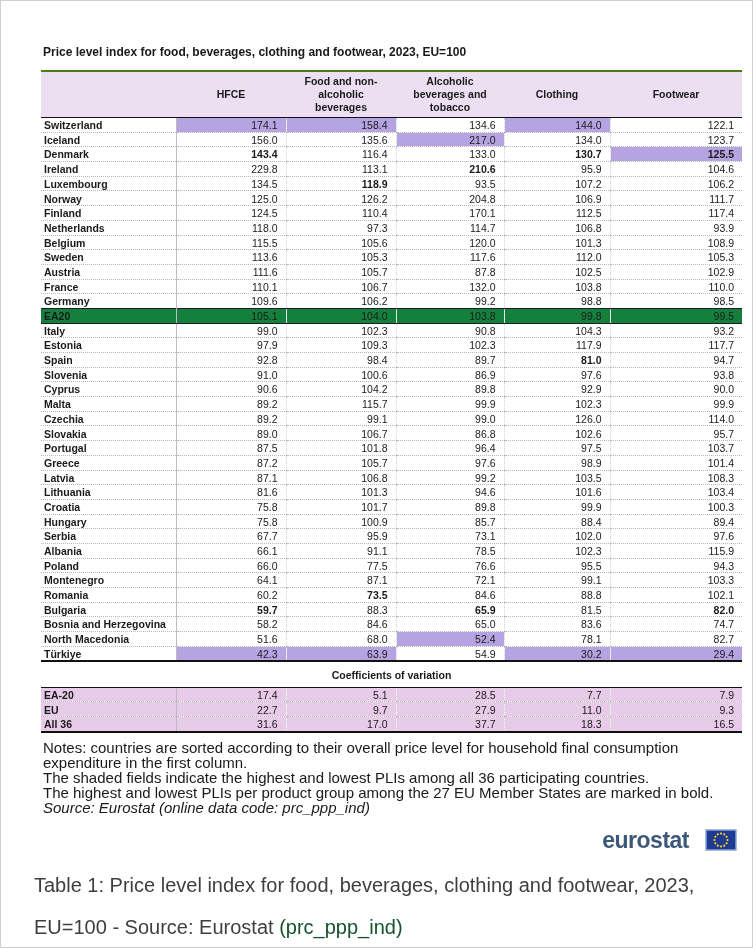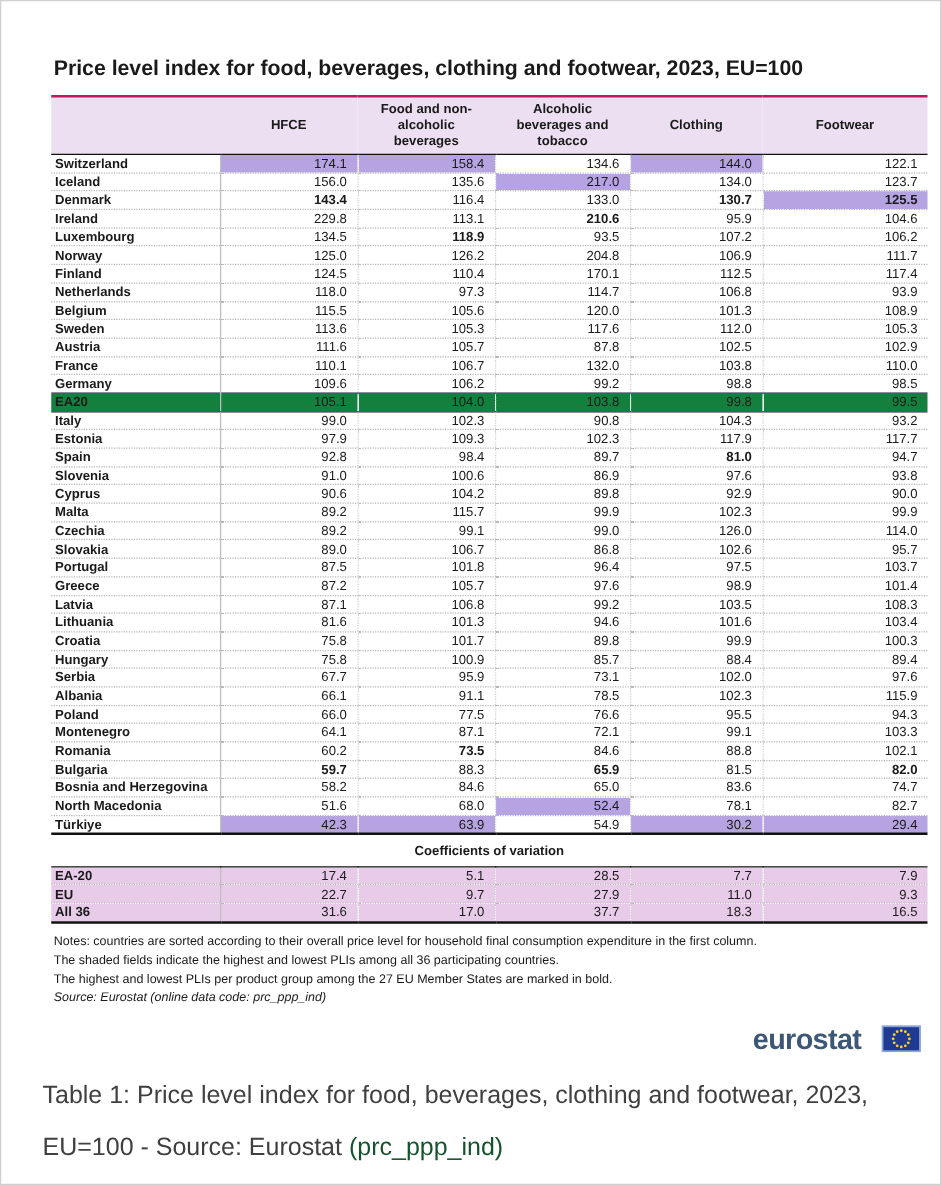--- a/index.html
+++ b/index.html
@@ -7,31 +7,31 @@
   .page {
     position:relative;
     width:753px; height:948px;
     background:#ffffff;
     border:1px solid #d0d0d0;
     font-family:"Liberation Sans", sans-serif;
     overflow:hidden;
   }
   .article-title {
     margin:44px 0 8px 42px;
-    font-size:17px; font-weight:bold; color:#1a1a1a;
+    font-size:12px; font-weight:bold; color:#1a1a1a;
   }
   table.pli-table {
     margin:11px 0 0 40px;
     width:701px;
     border-collapse:collapse;
     table-layout:fixed;
   }
   .pli-table thead th {
     background:#ecdff2;
-    border-top:2px solid #be185d;
+    border-top:2px solid #4d7c0f;
     border-bottom:1px solid #111;
     font-size:10.5px; font-weight:bold; color:#1a1a1a;
     text-align:center; vertical-align:middle;
     padding:3px 12px; height:44px; line-height:13px;
   }
   .pli-table td {
     font-size:10.5px; color:#1a1a1a;
     height:14.7px; line-height:12.5px;
     padding:1px 0 0;
     border-bottom:1px dotted #b8b8b8;
@@ -54,21 +54,21 @@
   }
   #main-rows tr:last-child td { border-bottom:2px solid #111; }
   .pli-table tr.section-label td {
     background:#fff; font-weight:bold; text-align:center;
     border-bottom:1.5px solid #111; height:26px;
   }
   .pli-table tr.coef td { background:#e8cbe9; }
   #coef-rows tr:last-child td { border-bottom:2px solid #111; }
   .notes {
     margin:7px 0 0 42px;
-    font-size:10px; line-height:15px; color:#1a1a1a;
+    font-size:15px; line-height:15px; color:#1a1a1a;
   }
   .note-source { font-style:italic; }
   .logo-row {
     margin:13px 15px 0 0;
     display:flex; justify-content:flex-end; align-items:center; gap:16px;
   }
   .logo-text {
     color:#3d5876; font-weight:bold; font-size:23px; letter-spacing:-0.5px;
     line-height:24px;
   }

